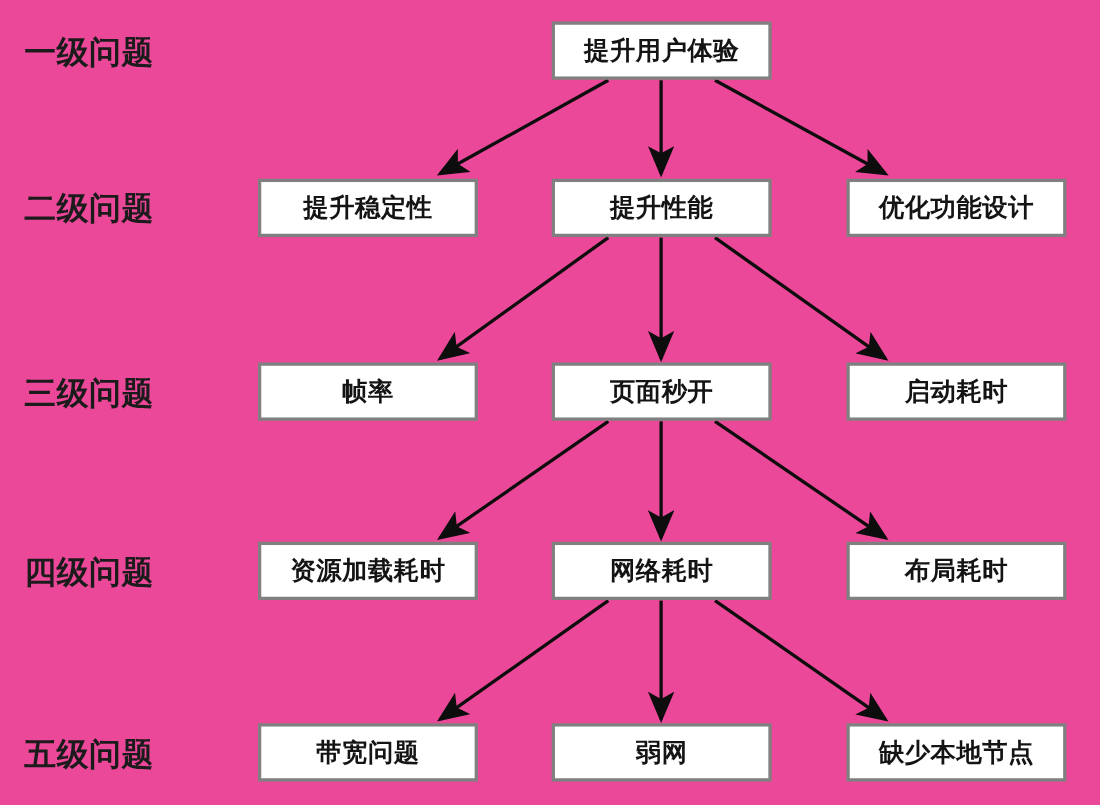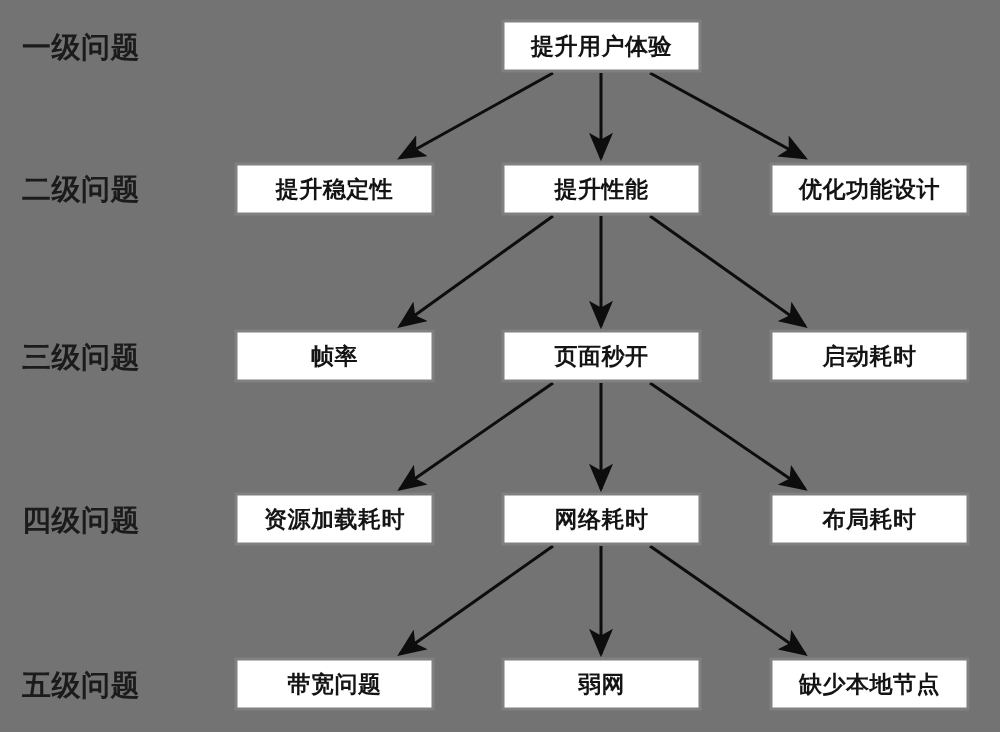--- a/index.html
+++ b/index.html
@@ -10,21 +10,21 @@
   body {
     width: 1000px;
     height: 732px;
     font-family: "Liberation Sans", "DejaVu Sans", sans-serif;
     overflow: hidden;
   }
   #diagram-root {
     position: relative;
     width: 1000px;
     height: 732px;
-    background: #737373;
+    background: #ec4899;
   }
   svg.diagram-canvas {
     position: absolute;
     left: 0;
     top: 0;
     width: 1000px;
     height: 732px;
     display: block;
   }
   .level-label-text {

